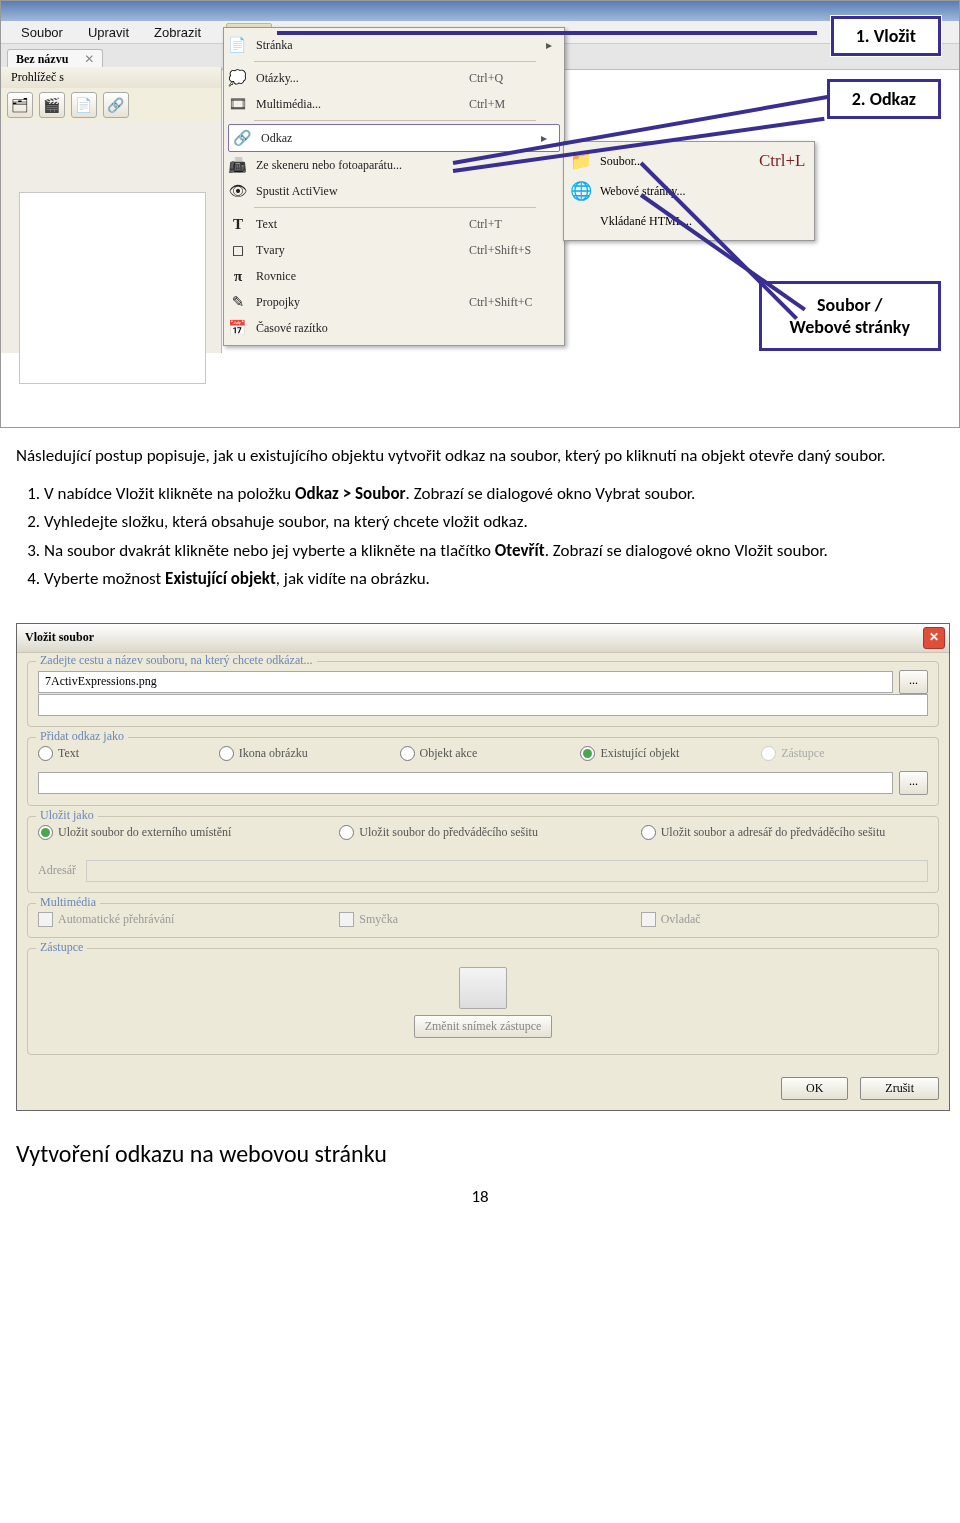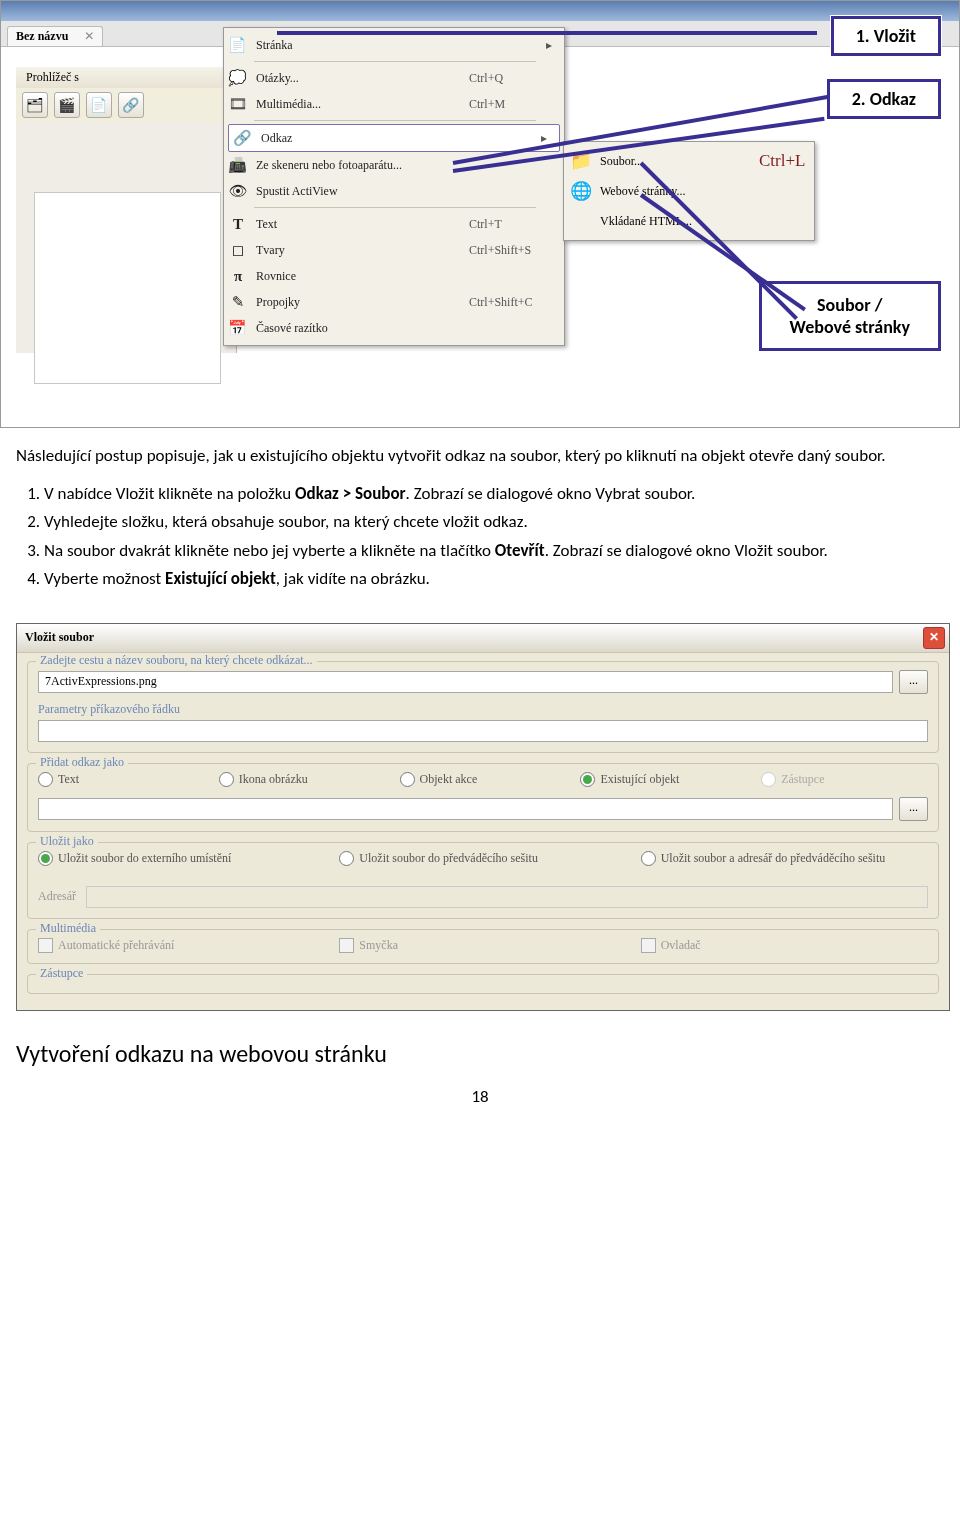--- a/index.html
+++ b/index.html
@@ -4,21 +4,21 @@
 <style>
 body{margin:0;background:#fff;font-family:Calibri,Arial,sans-serif;font-size:17px;color:#000;width:960px}
 .screenshot{position:relative;width:960px;height:428px;background:#fff;border:1px solid #999;box-sizing:border-box;overflow:hidden}
 .win-chrome{background:linear-gradient(#5a7db0,#9fb9dc);height:20px}
 .menubar{display:flex;gap:25px;padding:4px 20px 3px;font:13px Tahoma,Arial;background:#f0f0f0;border-bottom:1px solid #ccc}
 .menubar span{color:#111}
 .menubar .hi{background:#e8e0c4;border:1px solid #c5b878;padding:1px 6px;border-radius:2px;margin:-2px 0}
 .tabrow{background:#e6e6e6;padding:3px 6px 0;border-bottom:1px solid #bcbcbc}
 .tab{display:inline-flex;align-items:center;gap:16px;background:#f7f7f7;border:1px solid #bbb;border-bottom:none;border-radius:3px 3px 0 0;padding:2px 8px;font:12px Tahoma}
 .tab-x{color:#888}
-.sidebar-toolbar{position:absolute;left:15px;top:66px;width:220px;background:#f0ede6;height:286px;border-right:1px solid #bbb}
+.sidebar-toolbar{position:absolute;left:0;top:66px;width:220px;background:#f0ede6;height:286px;border-right:1px solid #bbb}
 .prohlizec{background:linear-gradient(#f5f2e8,#e8e3d4);font:12px Tahoma;padding:3px 10px}
 .tb-icons{display:flex;gap:6px;padding:4px 6px;background:#f2eede}
 .ticon{width:24px;height:24px;border:1px solid #aaa;border-radius:3px;background:linear-gradient(#fff,#e7e2d4);display:flex;align-items:center;justify-content:center;font-size:14px}
 .canvas{position:absolute;left:18px;top:125px;width:185px;height:190px;background:#fff;border:1px solid #c7c7c7}
 .dropdown{position:absolute;left:222px;top:26px;width:340px;background:#f3f0e8;border:1px solid #999;box-shadow:2px 2px 4px rgba(0,0,0,.3);padding:4px 0}
 .dd-row{display:flex;align-items:center;height:26px;font:12px Tahoma;color:#222}
 .dd-row .ico{width:28px;text-align:center;font-size:15px}
 .dd-row .lbl{flex:1;padding-left:4px}
 .dd-row .sc{width:95px;color:#555;font-size:12px}
 .dd-row .arr{width:18px;color:#555}
@@ -62,20 +62,28 @@
 .dlg-btns{display:flex;justify-content:flex-end;gap:12px;padding:6px 10px 10px}
 .btn{border:1px solid #888;background:linear-gradient(#fdfdfb,#e5e1d4);padding:3px 24px;border-radius:2px}
 .hdr2{font-weight:normal;font-size:24px;padding:28px 0 0 16px}
 .pagenum{text-align:center;padding:18px 0 10px}
 </style>
 </head>
 <body>
 
 <div class="screenshot">
   <div class="win-chrome"></div>
+  <div class="menubar">
+    <span>Soubor</span>
+    <span>Upravit</span>
+    <span>Zobrazit</span>
+    <span class="hi">Vložit</span>
+    <span>Nástroje</span>
+    <span>Nápověda</span>
+  </div>
   <div class="tabrow">
     <div class="tab">
       <b>Bez názvu</b>
       <span class="tab-x">✕</span>
     </div>
   </div>
   <div class="sidebar-toolbar">
     <div class="prohlizec">Prohlížeč s</div>
     <div class="tb-icons">
       <div class="ticon">🗂</div>
@@ -186,21 +194,20 @@
     <span>Vložit soubor</span>
     <div class="xbtn">✕</div>
   </div>
   <div class="dlg-body">
     <div class="fs">
       <div class="fs-legend">Zadejte cestu a název souboru, na který chcete odkázat...</div>
       <div class="inp-row">
         <input class="inp" value="7ActivExpressions.png" style="">
         <div class="browse">...</div>
       </div>
-      <span class="lbl2">Parametry příkazového řádku</span>
       <input class="inp" style="">
     </div>
 
     <div class="fs">
       <div class="fs-legend">Přidat odkaz jako</div>
       <div class="radio-row">
         <div class="radio">
             <span class="r"></span>
             <span>Text</span>
           </div>
@@ -262,18 +269,26 @@
           </div>
         <div class="chk">
             <span class="c"></span>
             <span>Ovladač</span>
           </div>
       </div>
     </div>
 
     <div class="fs">
       <div class="fs-legend">Zástupce</div>
-    </div>
+      <div class="thumb-area">
+        <div class="thumb"></div>
+        <div class="thumbbtn">Změnit snímek zástupce</div>
+      </div>
+    </div>
+  </div>
+  <div class="dlg-btns">
+    <div class="btn">OK</div>
+    <div class="btn">Zrušit</div>
   </div>
 </div>
 
 <div class="hdr2">Vytvoření odkazu na webovou stránku</div>
 <div class="pagenum">18</div>
 
 </body></html>

